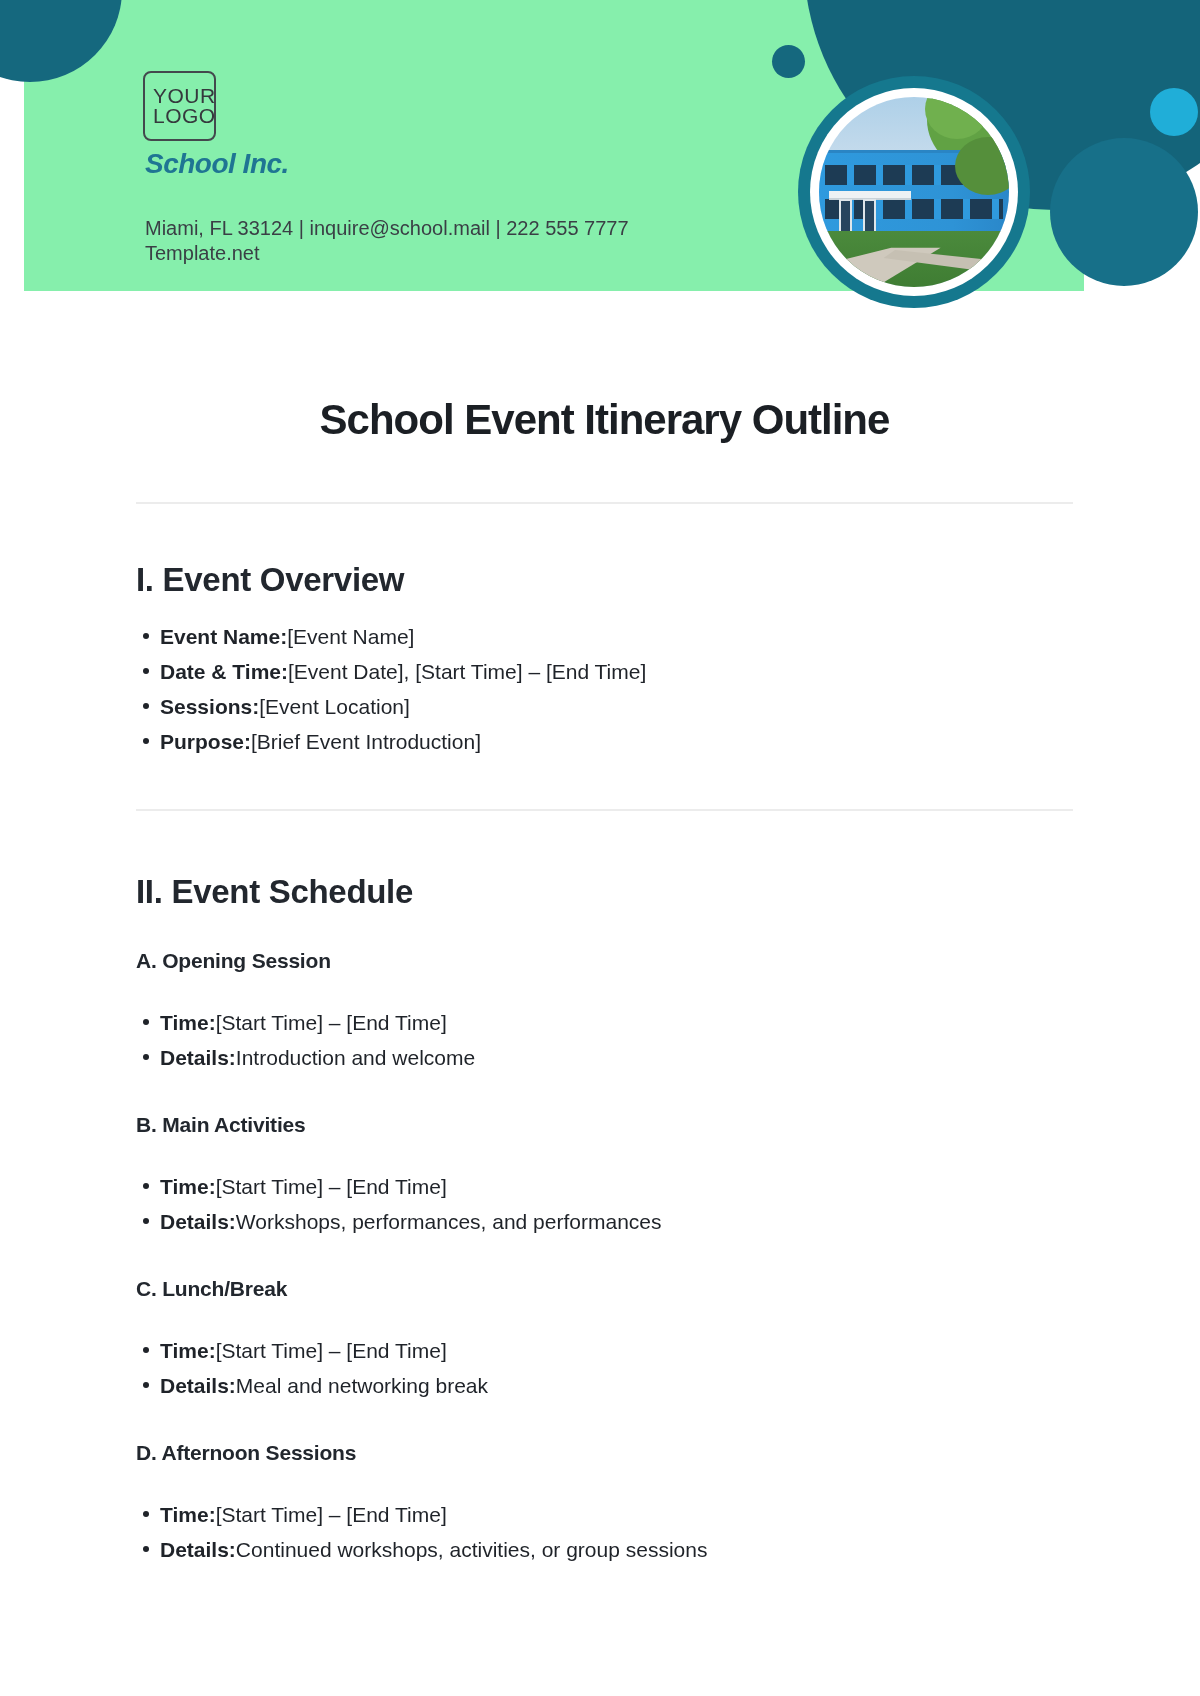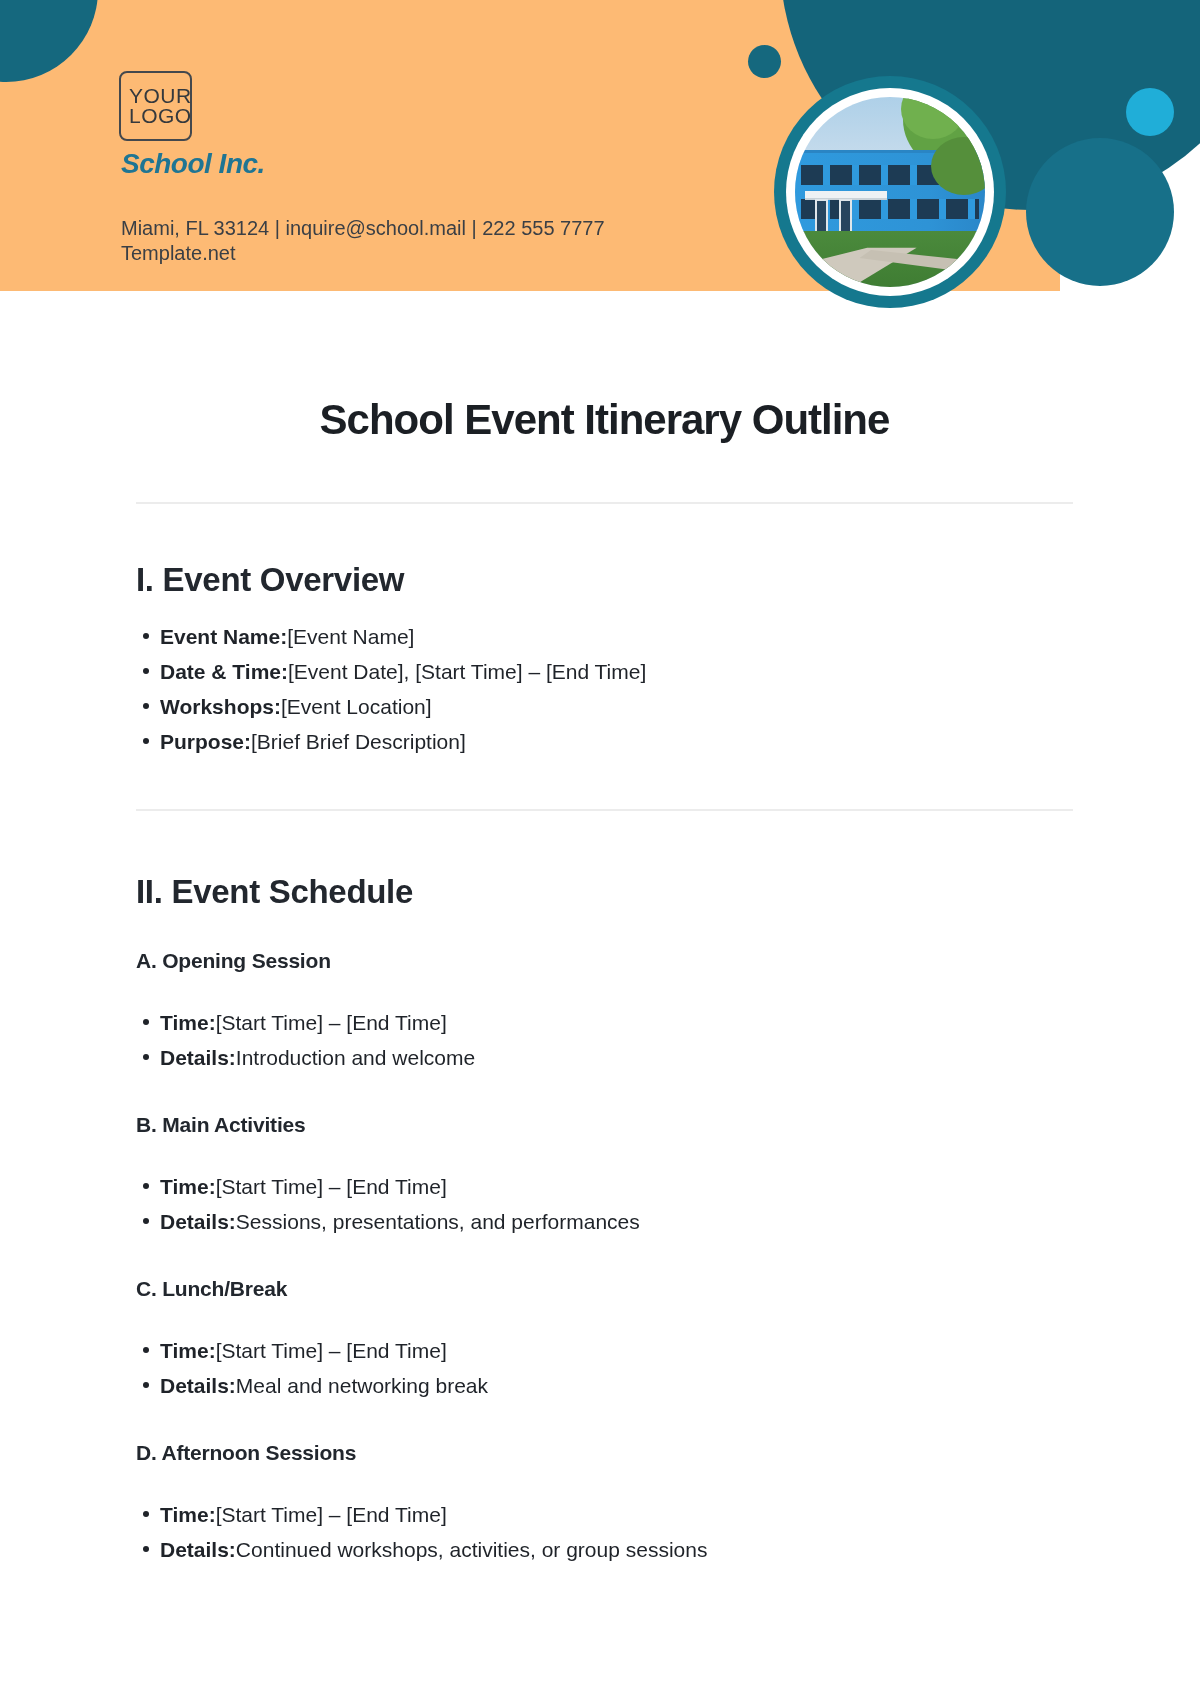--- a/index.html
+++ b/index.html
@@ -11,21 +11,22 @@
     color: #22262c;
     overflow: hidden;
     position: relative;
   }
 
   
   .header-band {
     position: relative;
     width: 1060px;
     height: 291px;
-    background: #fdba74;
+    background: #86efac;
+    margin-left: 24px;
   }
   .decor { position: absolute; border-radius: 50%; }
   .decor-tl      { left: -86px;  top: -102px; width: 184px; height: 184px; background: #15687e; }
   .decor-dot     { left: 748px;  top: 45px;   width: 33px;  height: 33px;  background: #15687e; }
   .decor-blob    { left: 780px;  top: -290px; width: 500px; height: 500px; background: #14647a; }
   .decor-bright  { left: 1126px; top: 88px;   width: 48px;  height: 48px;  background: #20aed8; }
   .decor-medium  { left: 1026px; top: 138px;  width: 148px; height: 148px; background: #177089; }
 
   
   .logo-box {
@@ -192,24 +193,24 @@
   <h2 class="sec overview">I. Event Overview</h2>
 
   <ul class="blist overview">
     <li>
       <span class="blabel">Event Name:</span><span class="bvalue">[Event Name]</span>
     </li>
     <li>
       <span class="blabel">Date &amp; Time:</span><span class="bvalue">[Event Date], [Start Time] – [End Time]</span>
     </li>
     <li>
-      <span class="blabel">Workshops:</span><span class="bvalue">[Event Location]</span>
-    </li>
-    <li>
-      <span class="blabel">Purpose:</span><span class="bvalue">[Brief Brief Description]</span>
+      <span class="blabel">Sessions:</span><span class="bvalue">[Event Location]</span>
+    </li>
+    <li>
+      <span class="blabel">Purpose:</span><span class="bvalue">[Brief Event Introduction]</span>
     </li>
   </ul>
 
   <hr class="divider d2">
 
   <h2 class="sec schedule">II. Event Schedule</h2>
 
   <div class="subsection first">
     <h3 class="sub">A. Opening Session</h3>
     <ul class="blist sched">
@@ -222,21 +223,21 @@
     </ul>
   </div>
 
   <div class="subsection">
     <h3 class="sub">B. Main Activities</h3>
     <ul class="blist sched">
       <li>
         <span class="blabel">Time:</span><span class="bvalue">[Start Time] – [End Time]</span>
       </li>
       <li>
-        <span class="blabel">Details:</span><span class="bvalue">Sessions, presentations, and performances</span>
+        <span class="blabel">Details:</span><span class="bvalue">Workshops, performances, and performances</span>
       </li>
     </ul>
   </div>
 
   <div class="subsection">
     <h3 class="sub">C. Lunch/Break</h3>
     <ul class="blist sched">
       <li>
         <span class="blabel">Time:</span><span class="bvalue">[Start Time] – [End Time]</span>
       </li>

